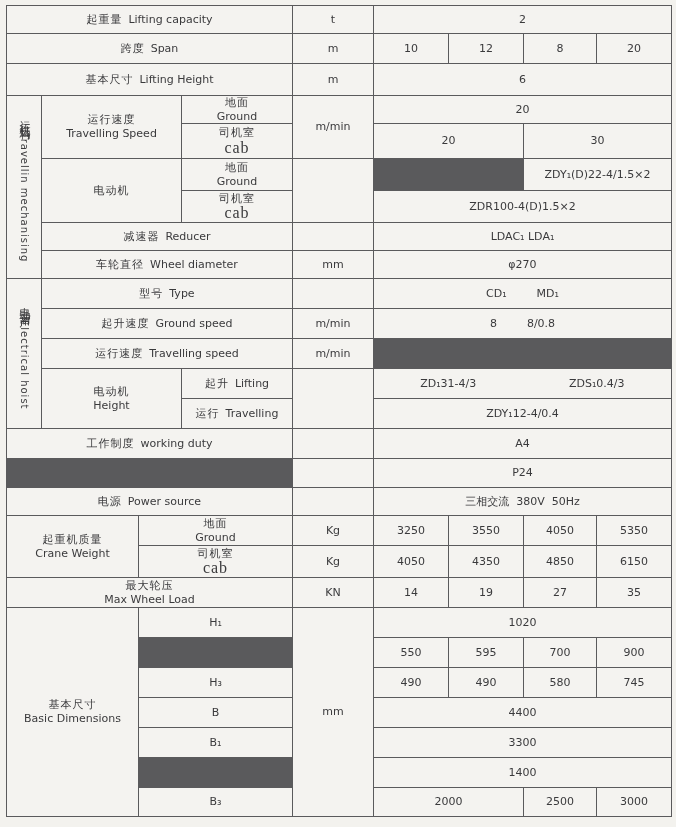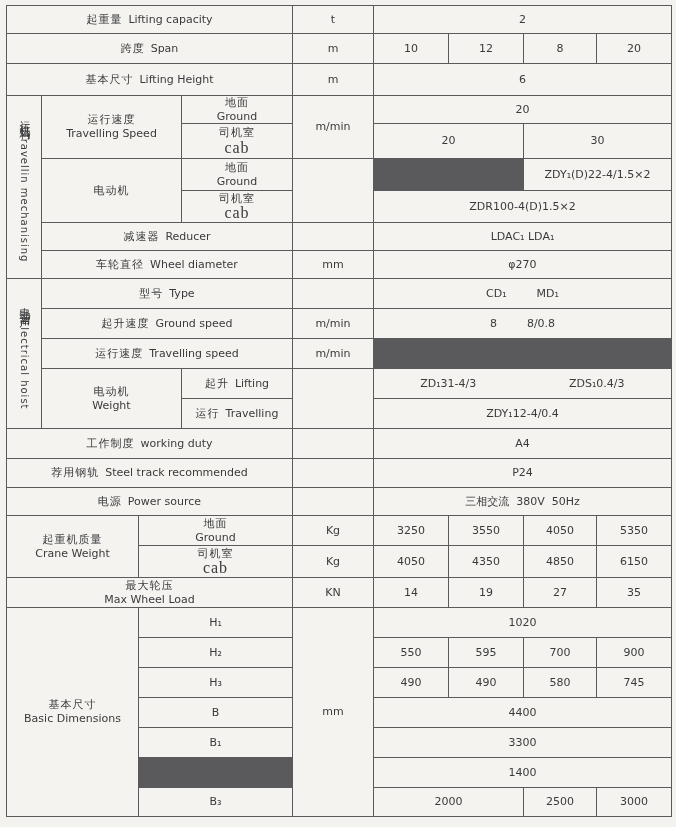--- a/index.html
+++ b/index.html
@@ -151,21 +151,21 @@
   </div>
 
   <div class="cell inlinelbl" style="grid-area:12/2/13/5">
     <span class="zh">运行速度</span>
       <span class="en">Travelling speed</span>
   </div>
   <div class="cell" style="grid-area:12/5/13/6">m/min</div>
 
   <div class="cell stack" style="grid-area:13/2/15/4">
     <span class="zh">电动机</span>
-    <span class="en">Weight</span>
+    <span class="en">Height</span>
   </div>
   <div class="cell inlinelbl" style="grid-area:13/4/14/5">
     <span class="zh">起升</span>
       <span class="en">Lifting</span>
   </div>
   <div class="cell inlinelbl" style="grid-area:14/4/15/5">
     <span class="zh">运行</span>
       <span class="en">Travelling</span>
   </div>
   <div class="cell" style="grid-area:13/5/15/6"></div>
@@ -177,24 +177,20 @@
   </div>
   <div class="cell" style="grid-area:14/6/15/10">ZDY₁12-4/0.4</div>
 
   <div class="cell inlinelbl" style="grid-area:15/1/16/5">
     <span class="zh">工作制度</span>
       <span class="en">working duty</span>
   </div>
   <div class="cell" style="grid-area:15/5/16/6"></div>
   <div class="cell" style="grid-area:15/6/16/10">A4</div>
 
-  <div class="cell inlinelbl" style="grid-area:16/1/17/5">
-    <span class="zh">荐用钢轨</span>
-      <span class="en">Steel track recommended</span>
-  </div>
   <div class="cell" style="grid-area:16/5/17/6"></div>
   <div class="cell" style="grid-area:16/6/17/10">P24</div>
 
   <div class="cell inlinelbl" style="grid-area:17/1/18/5">
     <span class="zh">电源</span>
       <span class="en">Power source</span>
   </div>
   <div class="cell" style="grid-area:17/5/18/6"></div>
   <div class="cell pre" style="grid-area:17/6/18/10">三相交流  380V  50Hz</div>
 
@@ -229,21 +225,20 @@
   <div class="cell" style="grid-area:20/6/21/7">14</div>
   <div class="cell" style="grid-area:20/7/21/8">19</div>
   <div class="cell" style="grid-area:20/8/21/9">27</div>
   <div class="cell" style="grid-area:20/9/21/10">35</div>
 
   <div class="cell stack" style="grid-area:21/1/28/3">
     <span class="zh">基本尺寸</span>
     <span class="en">Basic  Dimensions</span>
   </div>
   <div class="cell" style="grid-area:21/3/22/5">H₁</div>
-  <div class="cell" style="grid-area:22/3/23/5">H₂</div>
   <div class="cell" style="grid-area:23/3/24/5">H₃</div>
   <div class="cell" style="grid-area:24/3/25/5">B</div>
   <div class="cell" style="grid-area:25/3/26/5">B₁</div>
   <div class="cell" style="grid-area:27/3/28/5">B₃</div>
   <div class="cell" style="grid-area:21/5/28/6">mm</div>
 
   <div class="cell" style="grid-area:21/6/22/10">1020</div>
   <div class="cell" style="grid-area:22/6/23/7">550</div>
   <div class="cell" style="grid-area:22/7/23/8">595</div>
   <div class="cell" style="grid-area:22/8/23/9">700</div>

